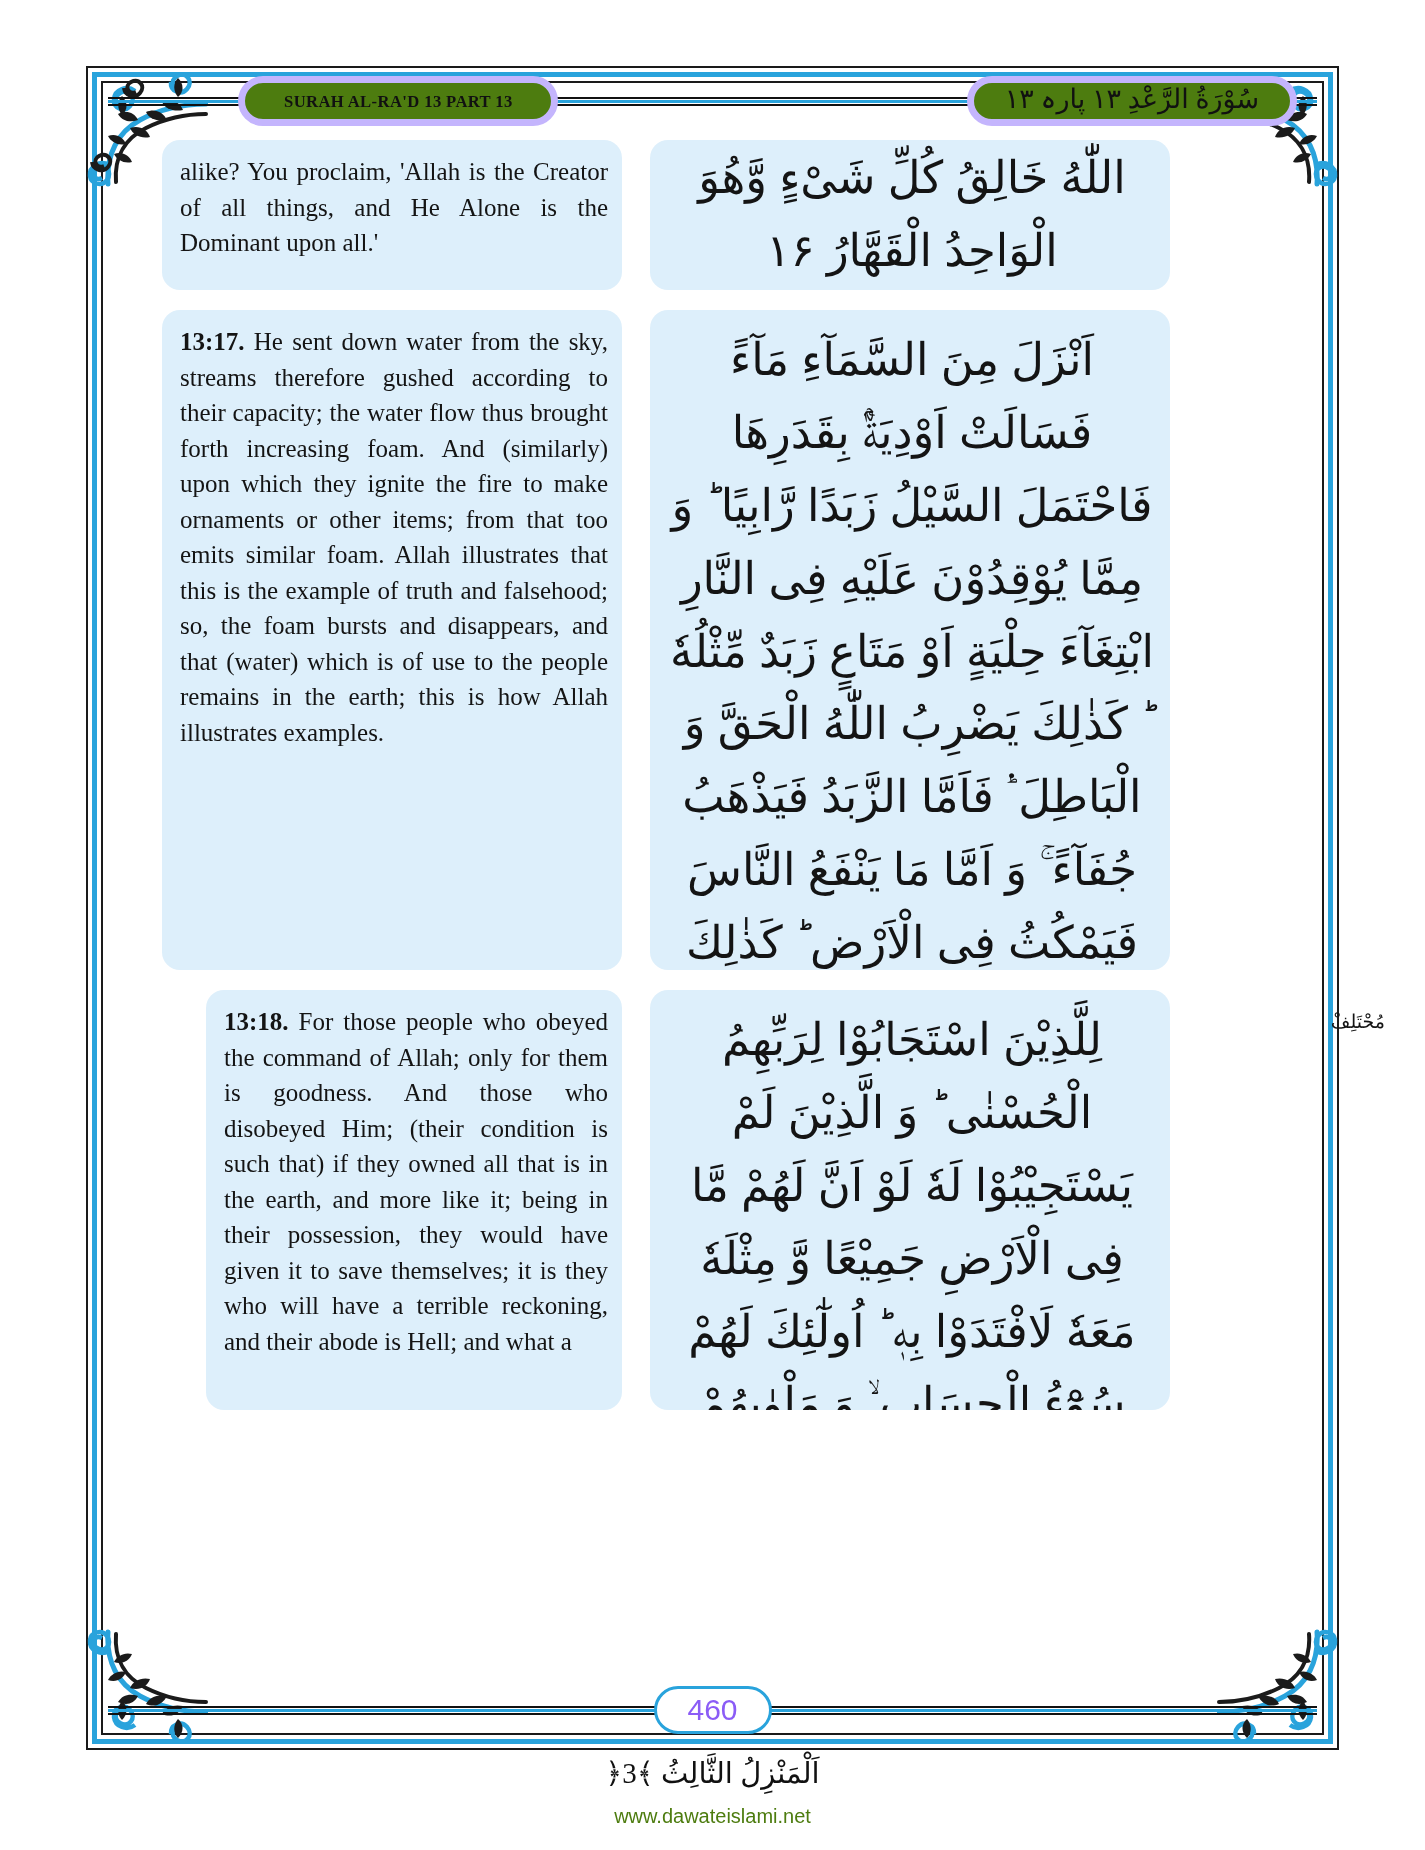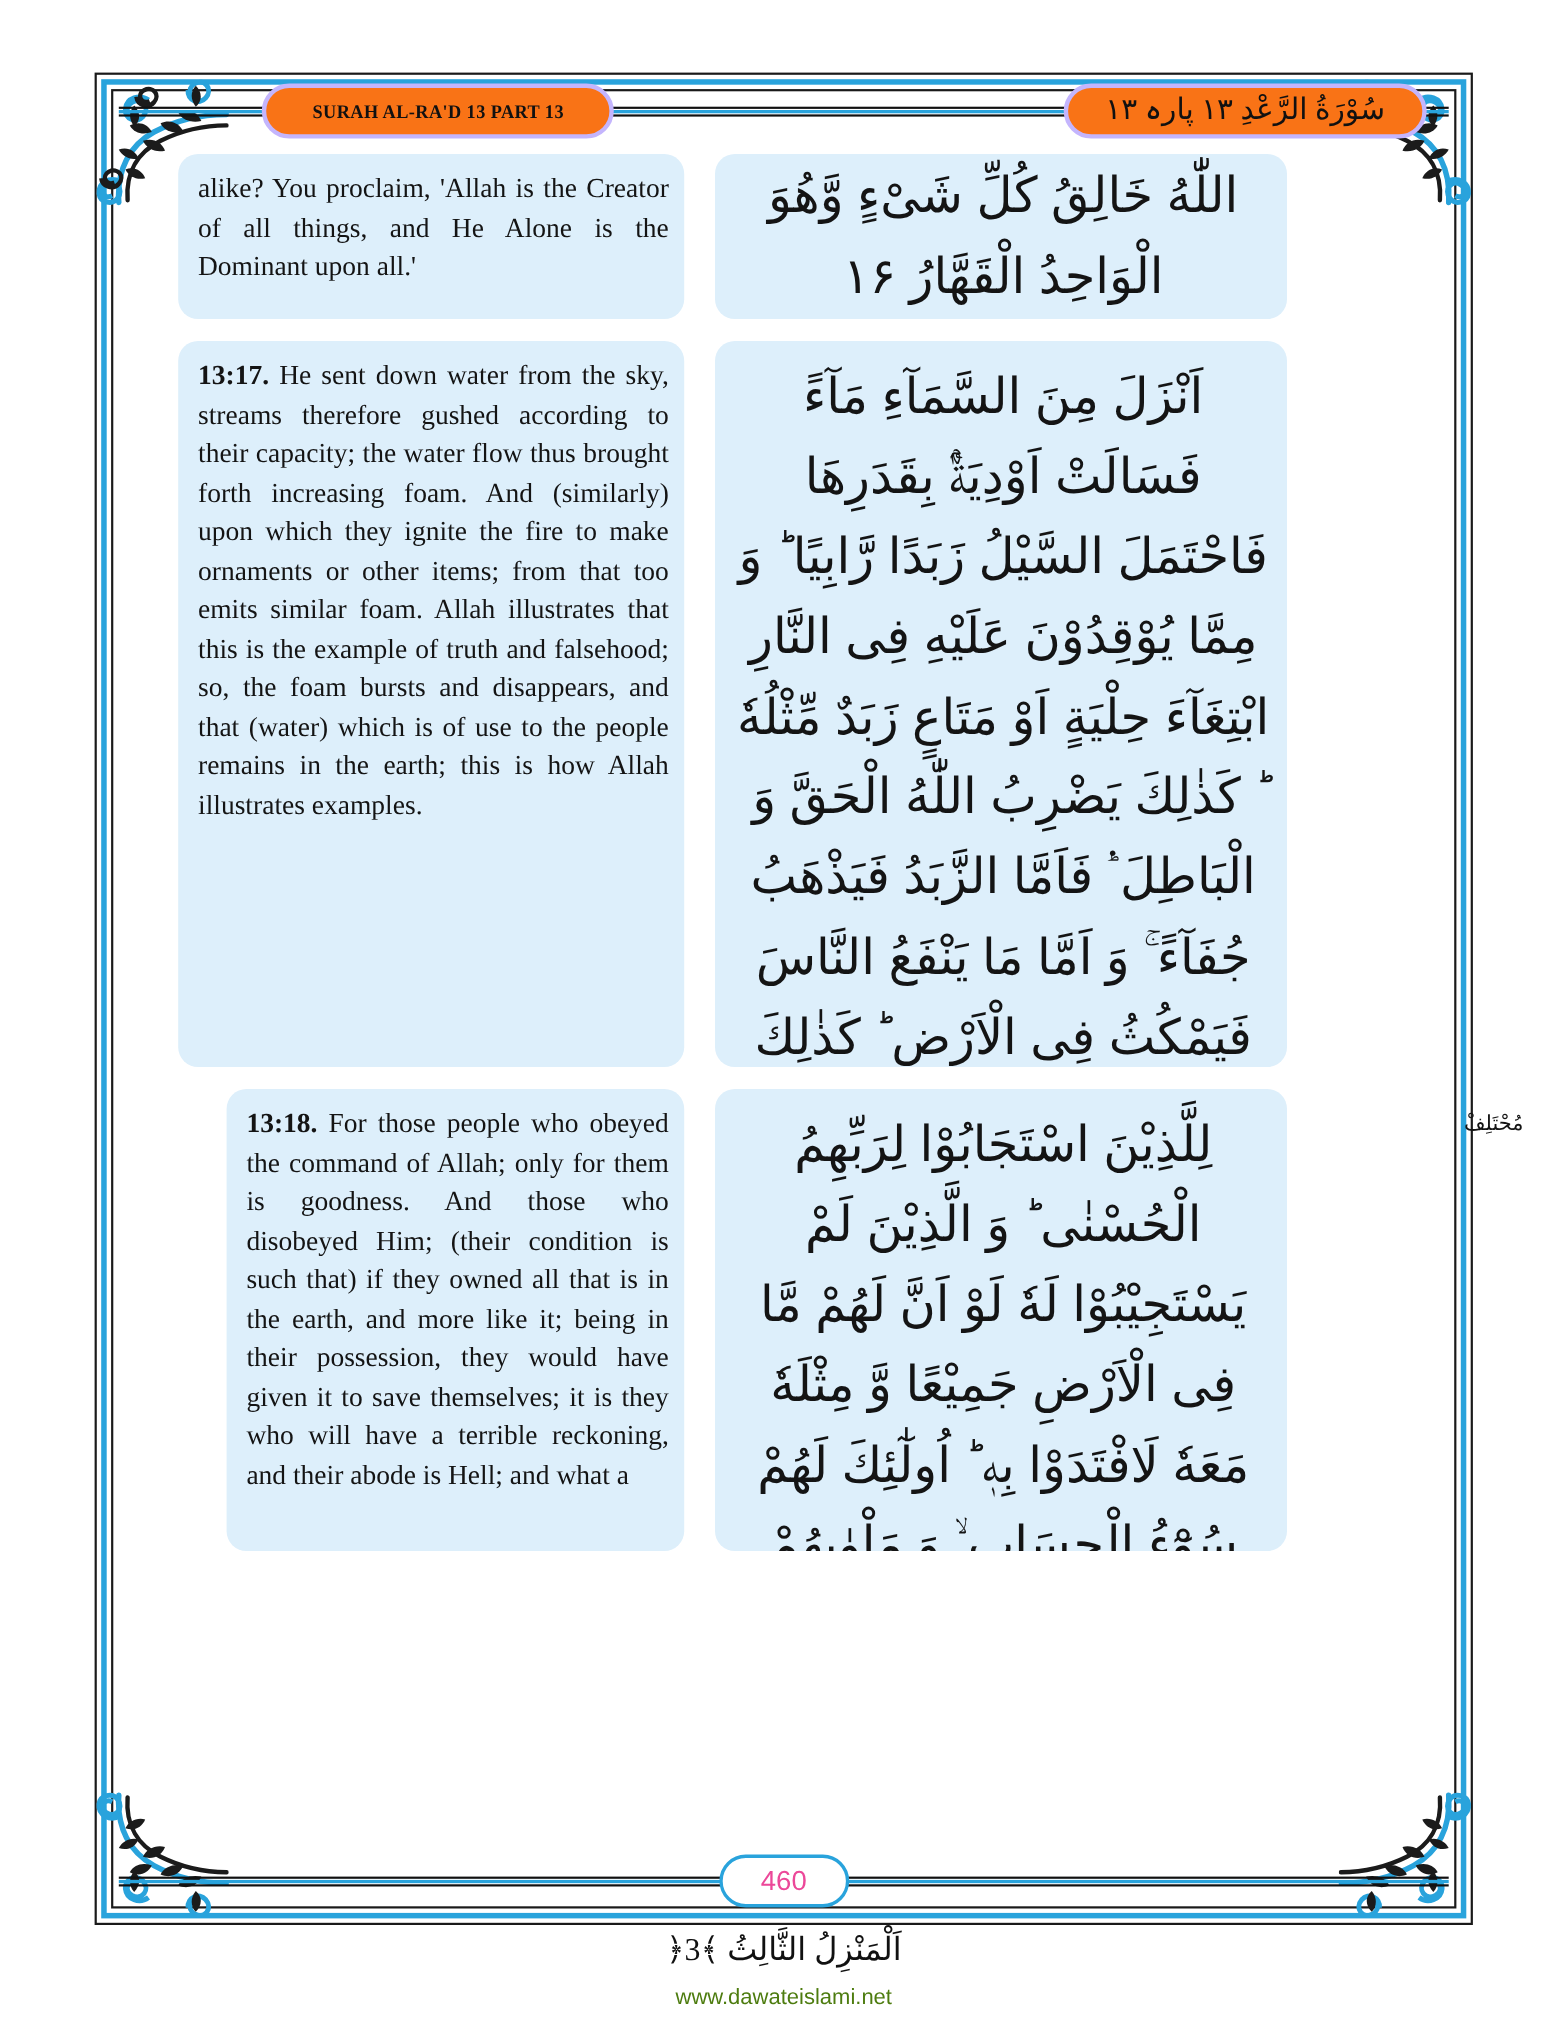--- a/index.html
+++ b/index.html
@@ -61,22 +61,22 @@
     left: 0; right: 0; top: 21px;
     height: 8px;
   }
   .header-rule .r1, .header-rule .r3 { height: 2px; background: #111; }
   .header-rule .r2 { height: 3px; background: #29a3dc; margin: 1px 0; }
 
   .pill {
     position: absolute;
     top: 0;
     height: 50px;
-    background: #f97316;
-    border: 4px solid #c4b5fd;
+    background: #4d7c0f;
+    border: 7px solid #c4b5fd;
     border-radius: 26px;
     display: flex;
     align-items: center;
     justify-content: center;
   }
   .pill-en {
     left: 130px;
     width: 320px;
   }
   .pill-en span {
@@ -188,22 +188,22 @@
     transform: translateX(-50%);
     top: 0;
     width: 118px; height: 48px;
     background: #fff;
     border: 3px solid #29a3dc;
     border-radius: 25px;
     display: flex; align-items: center; justify-content: center;
   }
   .page-pill span {
     font-family: "Liberation Sans", sans-serif;
-    font-size: 25px;
-    color: #ec4899;
+    font-size: 30px;
+    color: #8b5cf6;
   }
 
   .footer-ar {
     position: absolute;
     left: 0; right: 0; bottom: 62px;
     text-align: center;
     direction: rtl;
     font-size: 29px;
     color: #111;
     line-height: 1;

